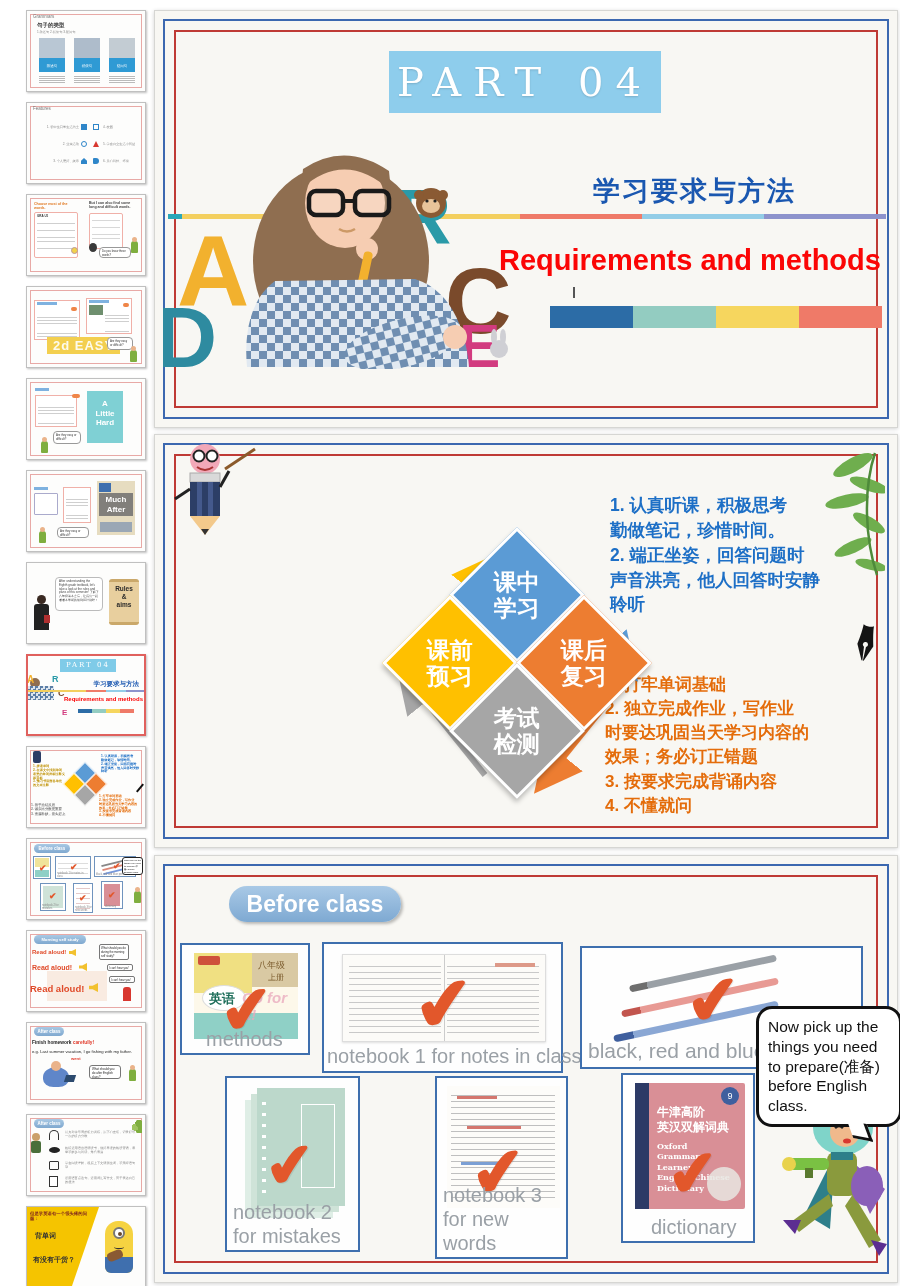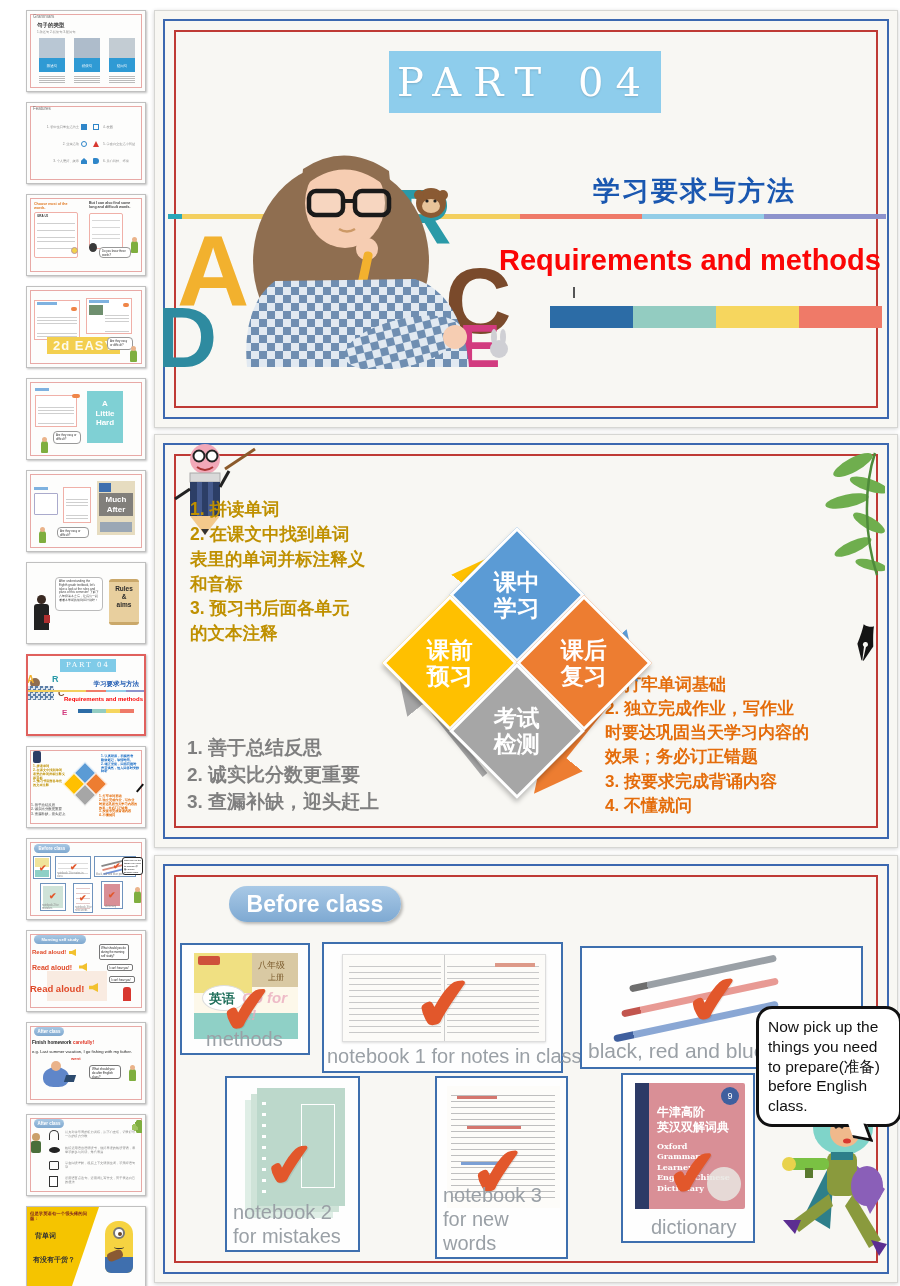--- a/index.html
+++ b/index.html
@@ -413,29 +413,25 @@
       <ellipse cx="40" cy="16" rx="22" ry="7" transform="rotate(-28 40 16)"></ellipse>
       <ellipse cx="56" cy="36" rx="20" ry="6" transform="rotate(18 56 36)"></ellipse>
       <ellipse cx="34" cy="52" rx="22" ry="6.5" transform="rotate(-12 34 52)"></ellipse>
       <ellipse cx="56" cy="74" rx="18" ry="6" transform="rotate(30 56 74)"></ellipse>
       <ellipse cx="40" cy="98" rx="20" ry="6" transform="rotate(-24 40 98)"></ellipse>
       <ellipse cx="58" cy="116" rx="16" ry="5" transform="rotate(14 58 116)"></ellipse>
     </g>
     <path d="M62,4 C50,40 52,90 64,126" stroke="#4e8a3a" stroke-width="2.5" fill="none"></path>
   </svg>
 
-  <div class="note gold pre">1. 拼读单词
- 2. 在课文中找到单词
-表里的单词并标注释义
-和音标
- 3. 预习书后面各单元
-的文本注释</div>
-  <div class="note gray pre">1. 善于总结反思
-2. 诚实比分数更重要
-3. 查漏补缺，迎头赶上</div>
+  <div class="note blue pre">1. 认真听课，积极思考
+勤做笔记，珍惜时间。
+ 2. 端正坐姿，回答问题时
+声音洪亮，他人回答时安静
+聆听</div>
   <div class="note orange pre">1. 打牢单词基础
  2. 独立完成作业，写作业
 时要达巩固当天学习内容的
 效果；务必订正错题
  3. 按要求完成背诵内容
  4. 不懂就问</div>
 
   <svg class="abs" style="left:218px;top:78px" width="292" height="302" viewBox="0 0 292 302">
     <defs>
       <marker id="mY" markerWidth="8" markerHeight="8" refX="4" refY="4" orient="auto">

